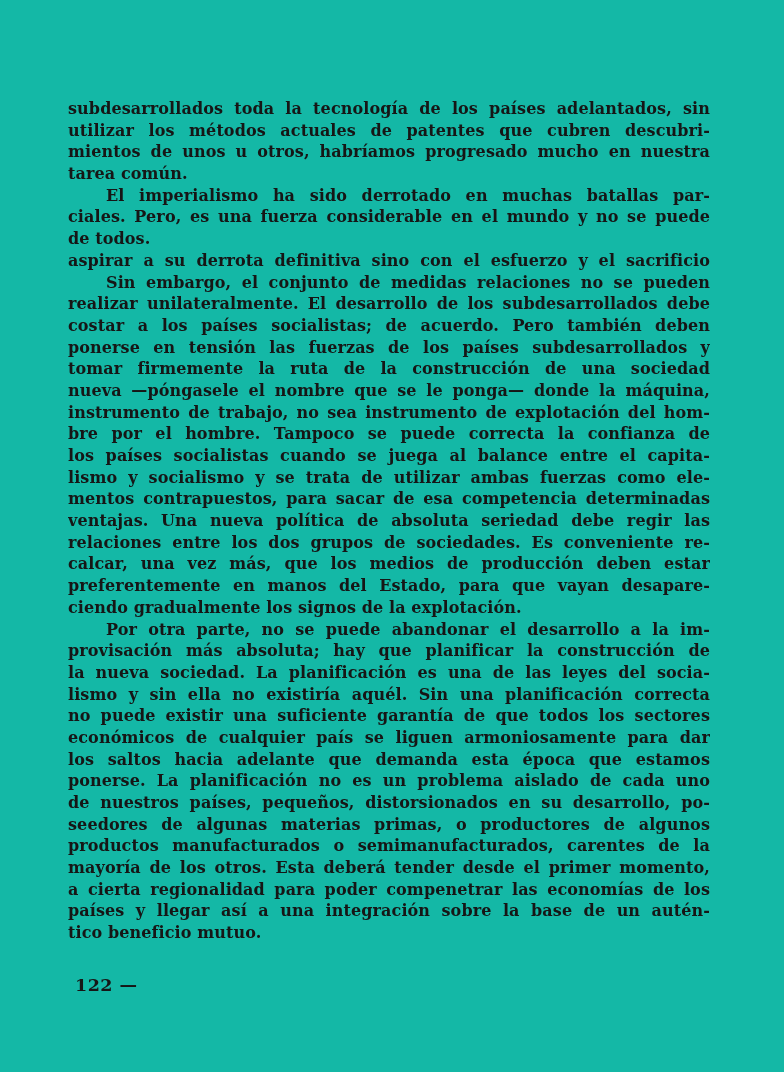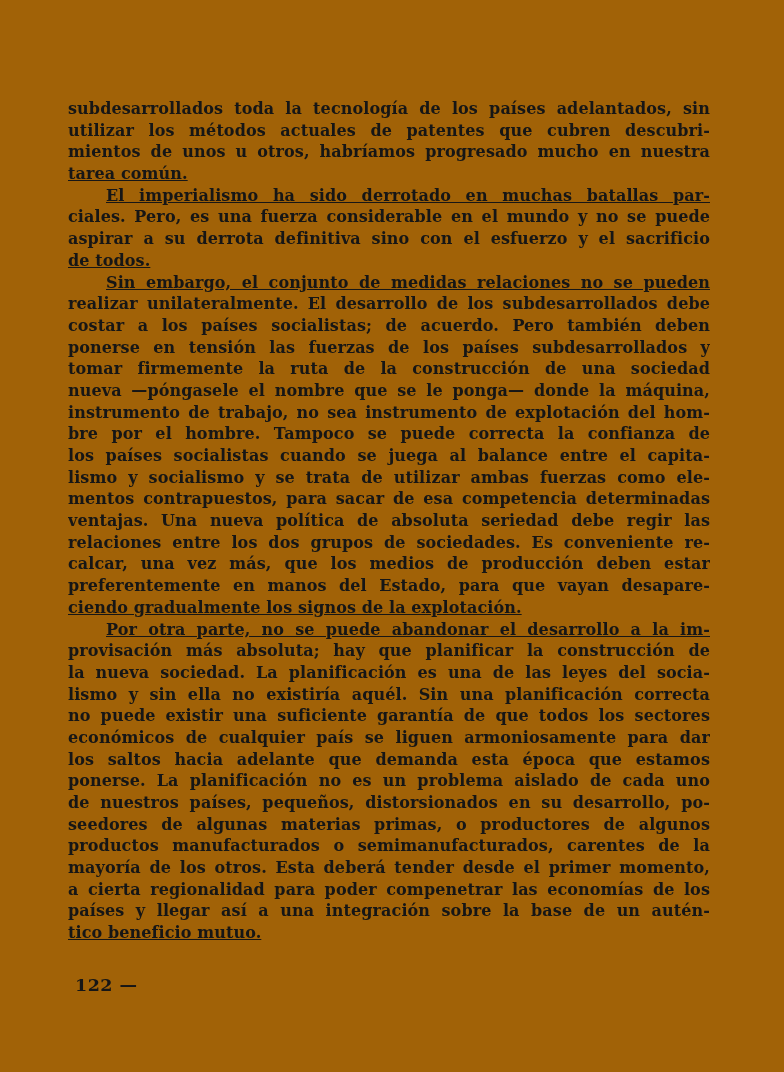--- a/index.html
+++ b/index.html
@@ -4,21 +4,21 @@
 <style>
   html, body {
     margin: 0;
     padding: 0;
     background: #ffffff;
   }
   .page {
     position: relative;
     width: 784px;
     height: 1072px;
-    background: #a16207;
+    background: #14b8a6;
     overflow: hidden;
     font-family: "DejaVu Serif", "Liberation Serif", serif;
     color: #161616;
   }
   .textblock {
     position: absolute;
     left: 68px;
     top: 98px;
     width: 642px;
   }
@@ -34,26 +34,24 @@
     font-size: 16px;
     font-weight: bold;
     letter-spacing: 0.1px;
     text-align: justify;
     text-align-last: justify;
     overflow: hidden;
     white-space: normal;
   }
   .line.indent {
     padding-left: 38px;
-    text-decoration: underline;
   }
   .line.last {
     text-align: left;
     text-align-last: left;
-    text-decoration: underline;
   }
   .folio {
     position: absolute;
     left: 75px;
     top: 974px;
     font-size: 17.5px;
     font-weight: bold;
     line-height: 22px;
     letter-spacing: 0.5px;
     color: #161616;
@@ -66,22 +64,22 @@
   <div class="textblock" id="textblock">
       <div class="para">
         <div class="line">subdesarrollados toda la tecnología de los países adelantados, sin</div>
         <div class="line">utilizar los métodos actuales de patentes que cubren descubri-</div>
         <div class="line">mientos de unos u otros, habríamos progresado mucho en nuestra</div>
         <div class="line last">tarea común.</div>
       </div>
       <div class="para">
         <div class="line indent">El imperialismo ha sido derrotado en muchas batallas par-</div>
         <div class="line">ciales. Pero, es una fuerza considerable en el mundo y no se puede</div>
+        <div class="line last">de todos.</div>
         <div class="line">aspirar a su derrota definitiva sino con el esfuerzo y el sacrificio</div>
-        <div class="line last">de todos.</div>
       </div>
       <div class="para">
         <div class="line indent">Sin embargo, el conjunto de medidas relaciones no se pueden</div>
         <div class="line">realizar unilateralmente. El desarrollo de los subdesarrollados debe</div>
         <div class="line">costar a los países socialistas; de acuerdo. Pero también deben</div>
         <div class="line">ponerse en tensión las fuerzas de los países subdesarrollados y</div>
         <div class="line">tomar firmemente la ruta de la construcción de una sociedad</div>
         <div class="line">nueva —póngasele el nombre que se le ponga— donde la máquina,</div>
         <div class="line">instrumento de trabajo, no sea instrumento de explotación del hom-</div>
         <div class="line">bre por el hombre. Tampoco se puede correcta la confianza de</div>

